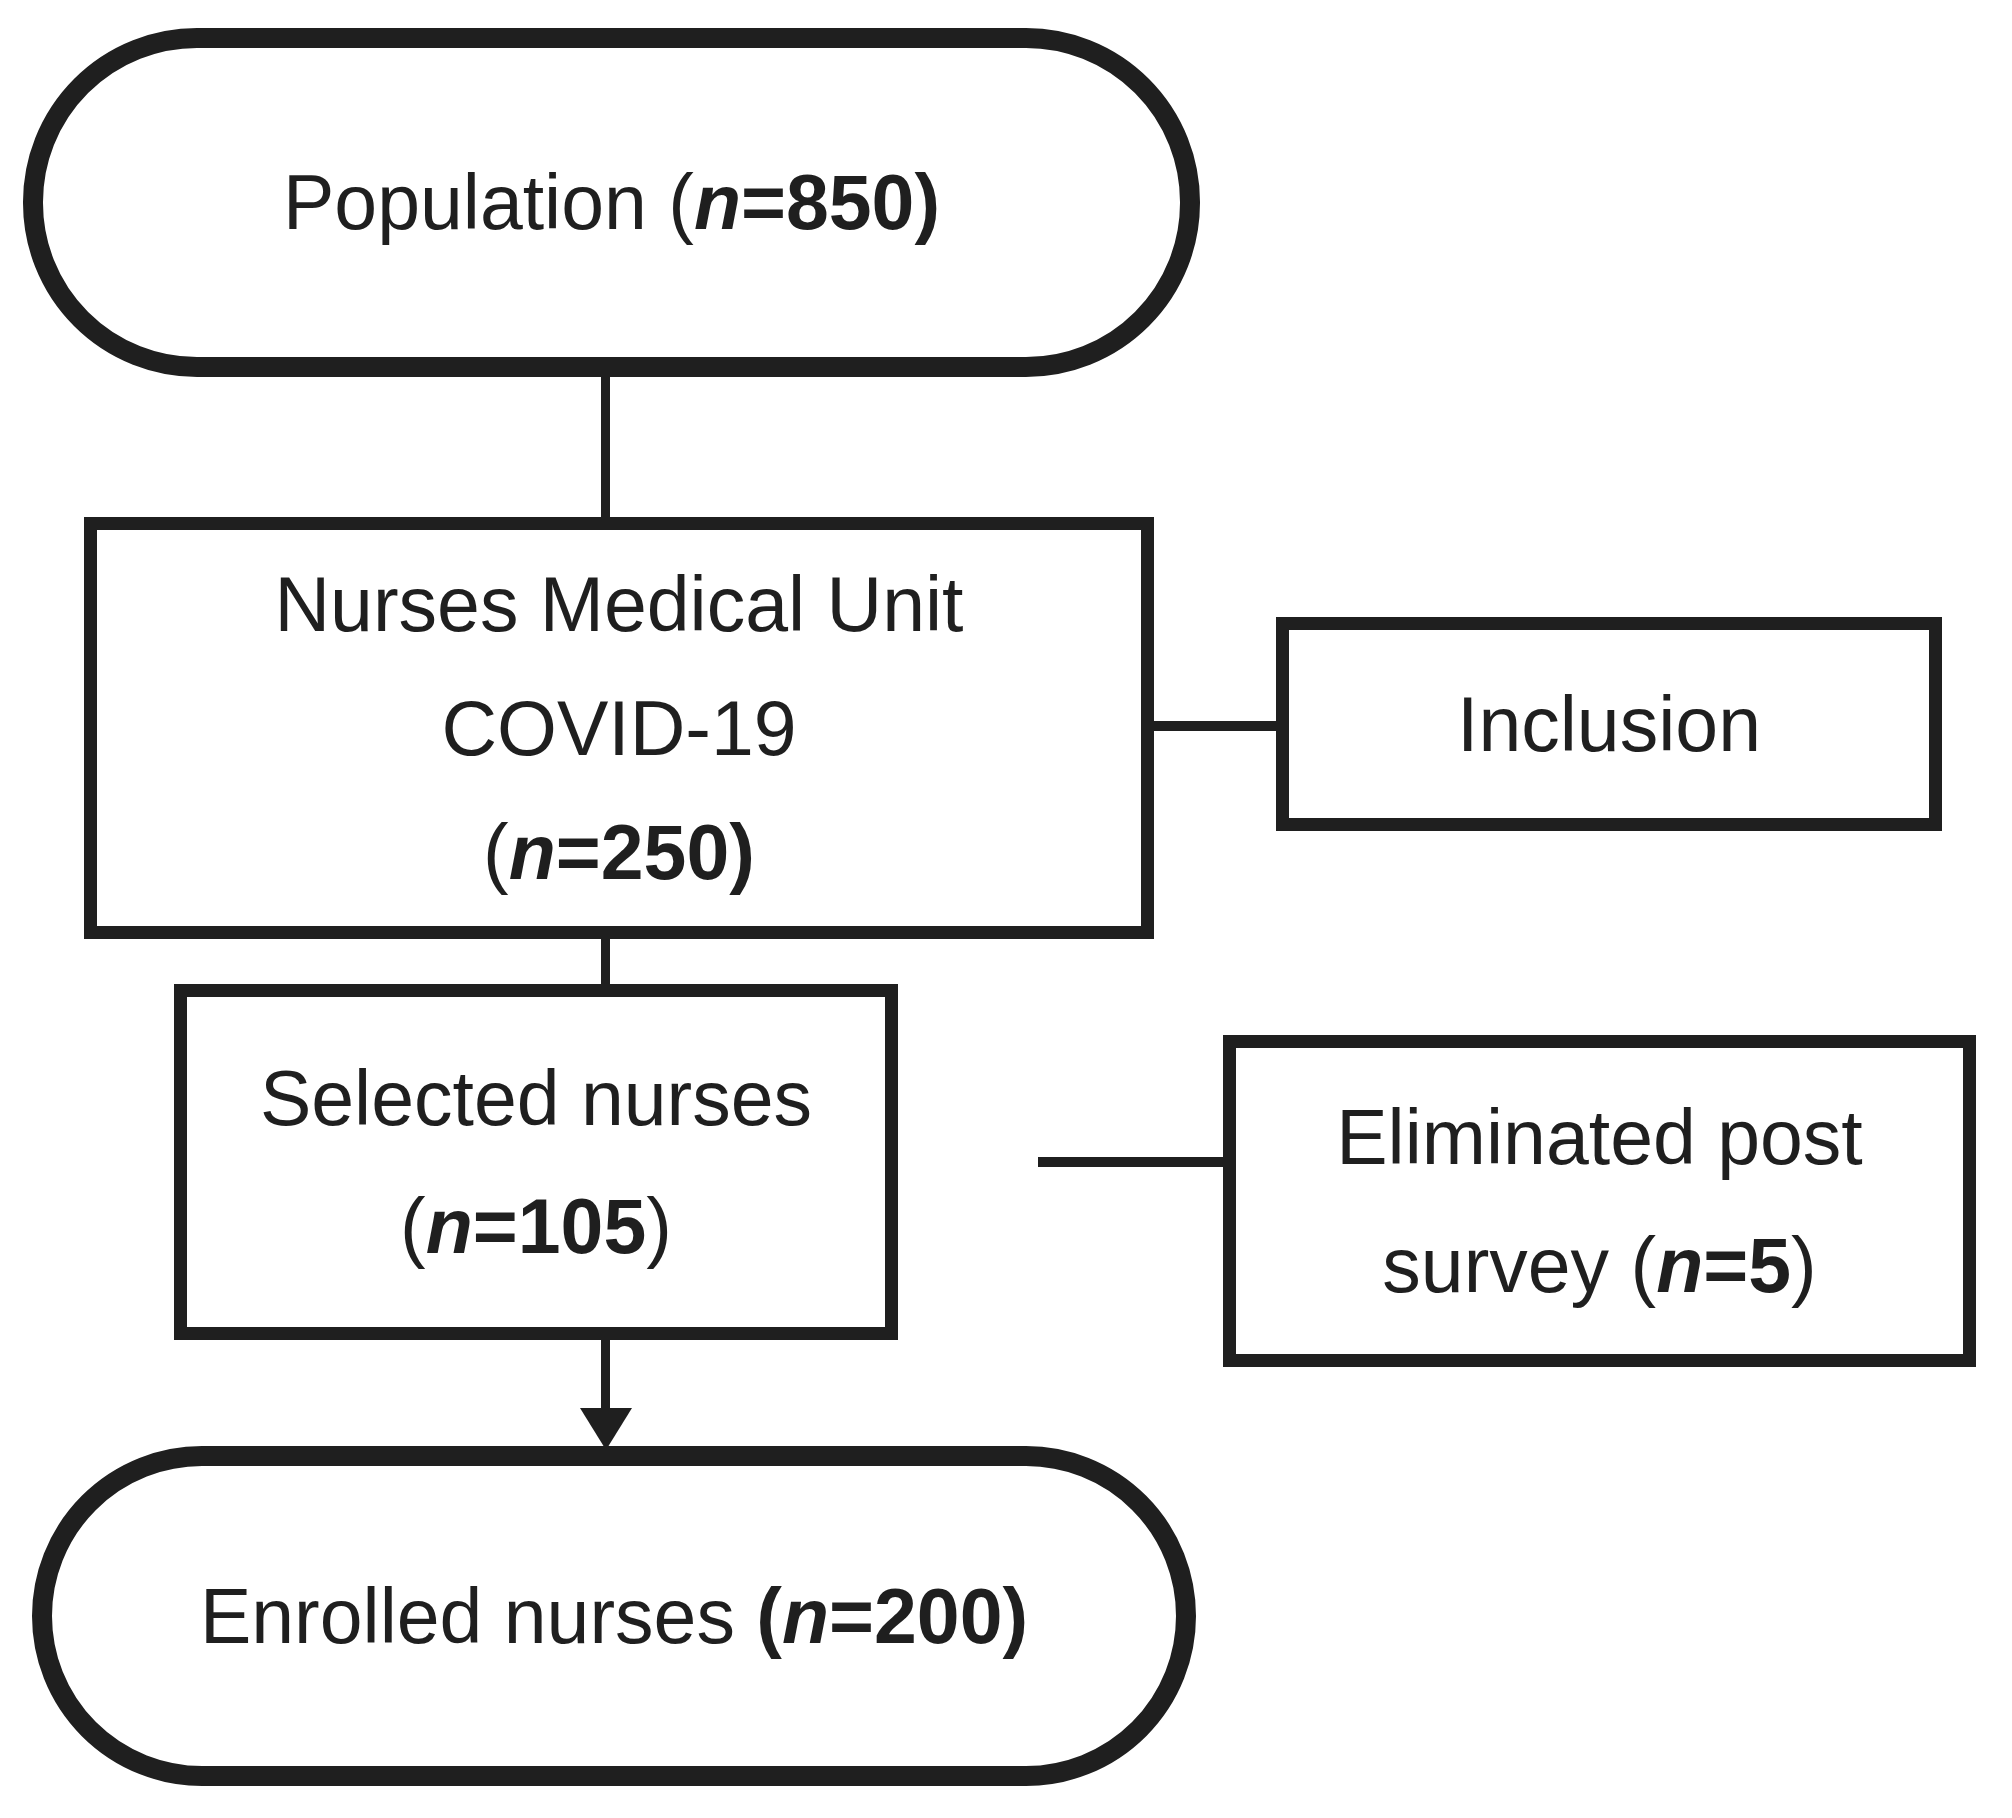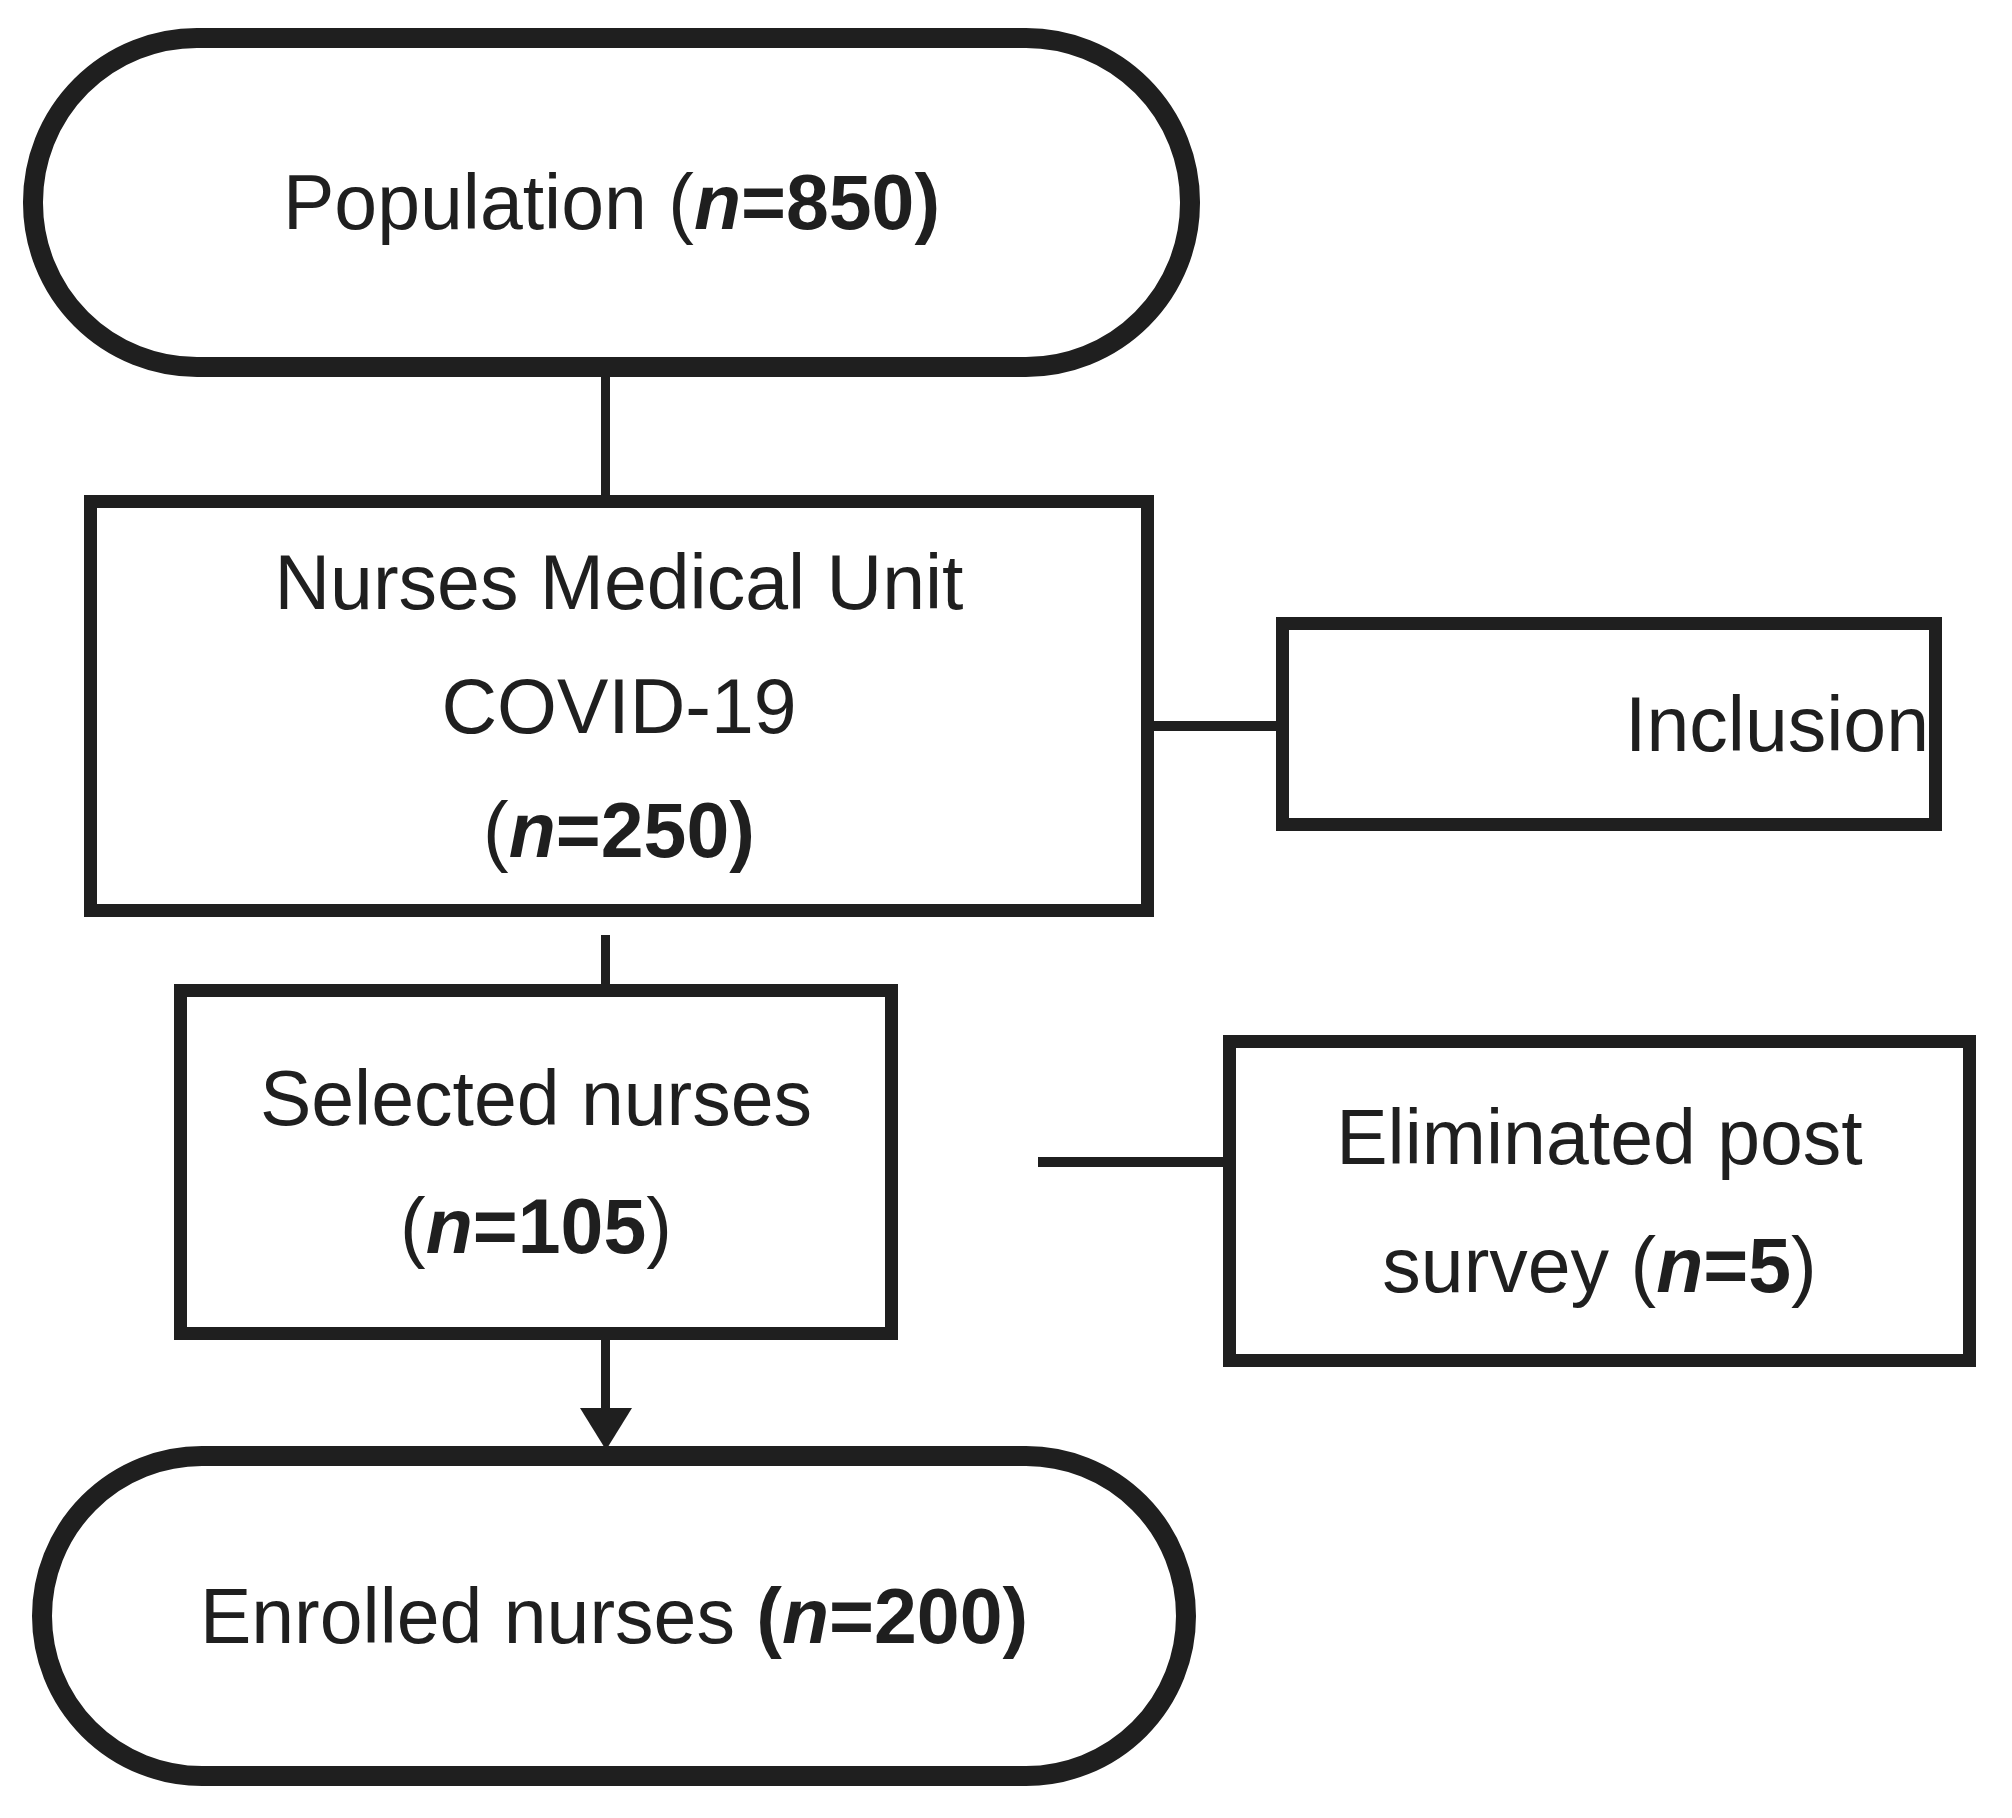--- a/index.html
+++ b/index.html
@@ -34,22 +34,22 @@
     width:0;height:0;
     border-left:26px solid transparent;
     border-right:26px solid transparent;
     border-top:42px solid #1f1f1f;
   }
   .b{font-weight:bold;}
   .i{font-style:italic;}
 
   
   #population-node{left:23px;top:27.5px;width:1177px;height:349px;}
-  #nurses-node{left:84px;top:495px;width:1070px;height:422px;}
-  #inclusion-node{left:1276px;top:617px;width:666px;height:214px;align-items:flex-end;}
+  #nurses-node{left:84px;top:517px;width:1070px;height:422px;}
+  #inclusion-node{left:1276px;top:617px;width:666px;height:214px;}
   #selected-node{left:174px;top:984px;width:724px;height:356px;}
   #eliminated-node{left:1223px;top:1035px;width:753px;height:332px;}
   #enrolled-node{left:32px;top:1446px;width:1164px;height:340px;border-radius:170px;}
 
   #conn-population-nurses{left:601px;top:372px;width:9.2px;height:149px;}
   #conn-nurses-inclusion{left:1150px;top:721px;width:130px;height:10px;}
   #conn-nurses-selected{left:601px;top:935px;width:9.2px;height:53px;}
   #conn-selected-eliminated{left:1038px;top:1157px;width:189px;height:10px;}
   #conn-selected-enrolled{left:601px;top:1337px;width:9.2px;height:73px;}
   #arrowhead-enrolled{left:580px;top:1408px;}

